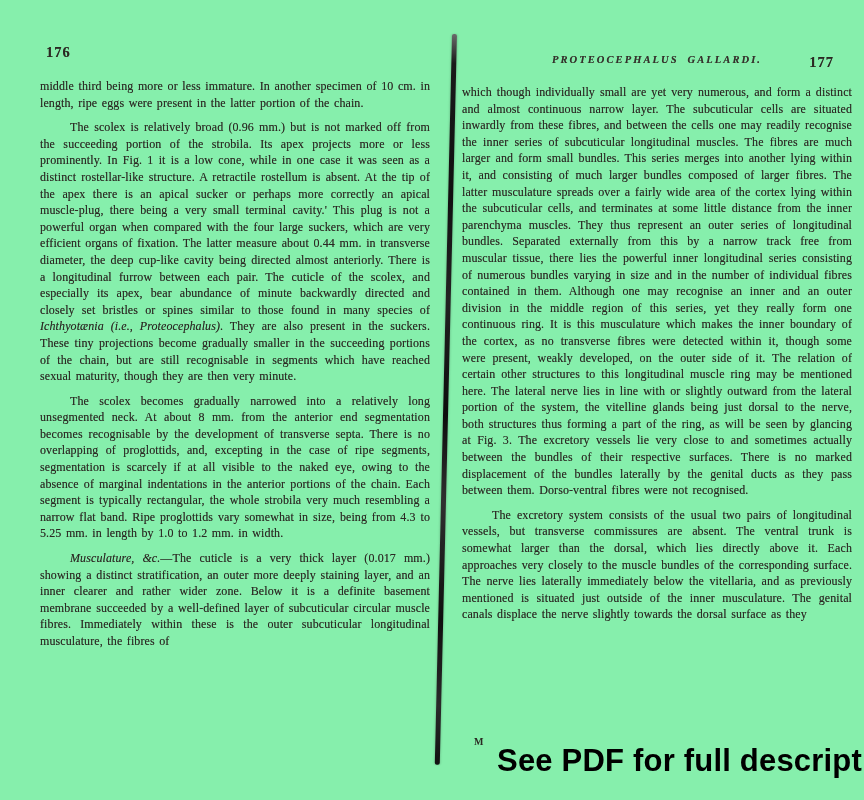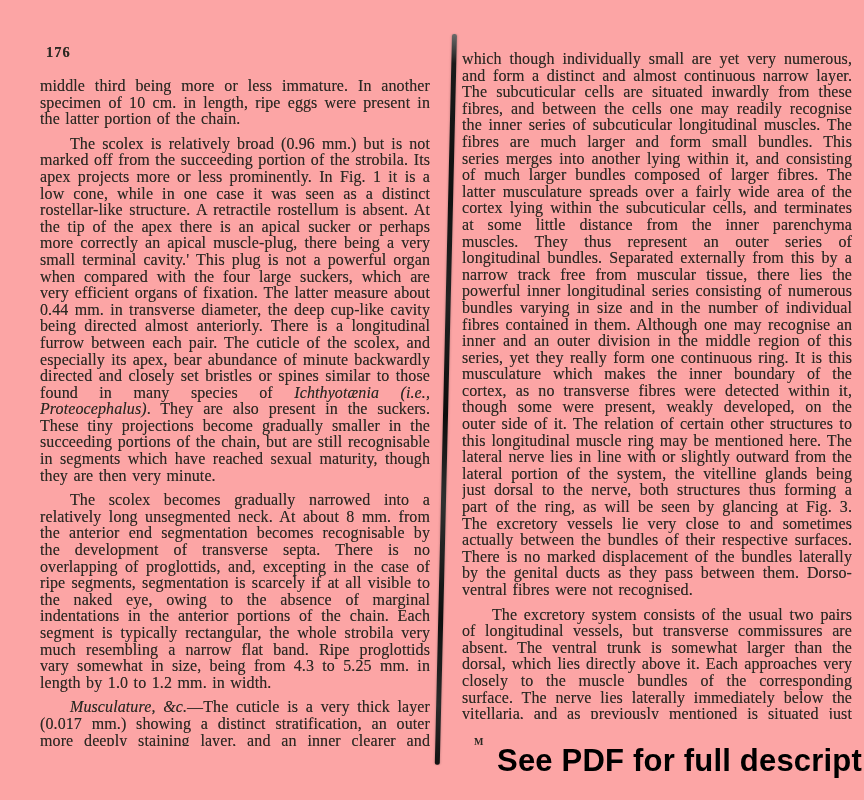--- a/index.html
+++ b/index.html
@@ -5,21 +5,21 @@
   * { margin: 0; padding: 0; box-sizing: border-box; }
   html, body { background: #ffffff; }
   body {
     width: 864px; height: 800px;
     font-family: "Liberation Serif", "DejaVu Serif", serif;
     overflow: hidden;
   }
   .scan {
     position: relative;
     width: 864px; height: 800px;
-    background: #fca5a5;
+    background: #86efac;
     overflow: hidden;
   }
   
   .page { position: absolute; color: #2b2923; }
   .page-left  { left: 40px;  top: 45px; width: 390px; height: 710px; }
   .page-right { left: 462px; top: 51px; width: 390px; height: 700px; }
 
   .pagehead { position: relative; height: 22px; margin-bottom: 11px; }
   .runtitle {
     display: block; text-align: center;
@@ -31,21 +31,21 @@
   .pageno {
     position: absolute; top: 0;
     font-size: 14.5px; font-weight: bold; color: #2b2923;
     letter-spacing: 1px;
     text-shadow: 0 0 0.5px rgba(45,40,35,.55);
   }
   .page-left  .pageno { left: 6px; top: -1px; }
   .page-right .pageno { right: 18px; top: 3px; }
 
   .pagebody {
-    font-size: 16px; line-height: 16.6px;
+    font-size: 12px; line-height: 16.6px;
     word-spacing: 1.4px; letter-spacing: 0.1px;
     text-shadow: 0 0 0.5px rgba(45,40,35,.5);
     overflow: hidden; height: 668px;
   }
   .pagebody p.para { text-align: justify; margin-bottom: 8px; }
   .pagebody p.para.indent { text-indent: 30px; }
   .pagebody .italic { font-style: italic; }
 
   
   .gutter {
@@ -84,20 +84,24 @@
         <p class="para"><span>middle third being more or less immature. In another specimen of 10 cm. in length, ripe eggs were present in the latter portion of the chain.</span></p>
         <p class="para indent"><span>The scolex is relatively broad (0.96 mm.) but is not marked off from the succeeding portion of the strobila. Its apex projects more or less prominently. In Fig. 1 it is a low cone, while in one case it was seen as a distinct rostellar-like structure. A retractile rostellum is absent. At the tip of the apex there is an apical sucker or perhaps more correctly an apical muscle-plug, there being a very small terminal cavity.' This plug is not a powerful organ when compared with the four large suckers, which are very efficient organs of fixation. The latter measure about 0.44 mm. in transverse diameter, the deep cup-like cavity being directed almost anteriorly. There is a longitudinal furrow between each pair. The cuticle of the scolex, and especially its apex, bear abundance of minute backwardly directed and closely set bristles or spines similar to those found in many species of </span><span class="italic">Ichthyotænia (i.e., Proteocephalus)</span><span>. They are also present in the suckers. These tiny projections become gradually smaller in the succeeding portions of the chain, but are still recognisable in segments which have reached sexual maturity, though they are then very minute.</span></p>
         <p class="para indent"><span>The scolex becomes gradually narrowed into a relatively long unsegmented neck. At about 8 mm. from the anterior end segmentation becomes recognisable by the development of transverse septa. There is no overlapping of proglottids, and, excepting in the case of ripe segments, segmentation is scarcely if at all visible to the naked eye, owing to the absence of marginal indentations in the anterior portions of the chain. Each segment is typically rectangular, the whole strobila very much resembling a narrow flat band. Ripe proglottids vary somewhat in size, being from 4.3 to 5.25 mm. in length by 1.0 to 1.2 mm. in width.</span></p>
         <p class="para indent"><span class="italic">Musculature, &amp;c.</span><span>—The cuticle is a very thick layer (0.017 mm.) showing a distinct stratification, an outer more deeply staining layer, and an inner clearer and rather wider zone. Below it is a definite basement membrane succeeded by a well-defined layer of subcuticular circular muscle fibres. Immediately within these is the outer subcuticular longitudinal musculature, the fibres of</span></p>
       </div>
   </section>
 
   <div class="gutter"></div>
 
   <section class="page page-right">
+    <header class="pagehead">
+      <span class="runtitle">PROTEOCEPHALUS GALLARDI.</span>
+      <span class="pageno">177</span>
+    </header>
     <div class="pagebody">
         <p class="para"><span>which though individually small are yet very numerous, and form a distinct and almost continuous narrow layer. The subcuticular cells are situated inwardly from these fibres, and between the cells one may readily recognise the inner series of subcuticular longitudinal muscles. The fibres are much larger and form small bundles. This series merges into another lying within it, and consisting of much larger bundles composed of larger fibres. The latter musculature spreads over a fairly wide area of the cortex lying within the subcuticular cells, and terminates at some little distance from the inner parenchyma muscles. They thus represent an outer series of longitudinal bundles. Separated externally from this by a narrow track free from muscular tissue, there lies the powerful inner longitudinal series consisting of numerous bundles varying in size and in the number of individual fibres contained in them. Although one may recognise an inner and an outer division in the middle region of this series, yet they really form one continuous ring. It is this musculature which makes the inner boundary of the cortex, as no transverse fibres were detected within it, though some were present, weakly developed, on the outer side of it. The relation of certain other structures to this longitudinal muscle ring may be mentioned here. The lateral nerve lies in line with or slightly outward from the lateral portion of the system, the vitelline glands being just dorsal to the nerve, both structures thus forming a part of the ring, as will be seen by glancing at Fig. 3. The excretory vessels lie very close to and sometimes actually between the bundles of their respective surfaces. There is no marked displacement of the bundles laterally by the genital ducts as they pass between them. Dorso-ventral fibres were not recognised.</span></p>
         <p class="para indent"><span>The excretory system consists of the usual two pairs of longitudinal vessels, but transverse commissures are absent. The ventral trunk is somewhat larger than the dorsal, which lies directly above it. Each approaches very closely to the muscle bundles of the corresponding surface. The nerve lies laterally immediately below the vitellaria, and as previously mentioned is situated just outside of the inner musculature. The genital canals displace the nerve slightly towards the dorsal surface as they</span></p>
       </div>
   </section>
 
   <div class="sigmark">M</div>
 
   <div class="overlay-note">See PDF for full description</div>
 

